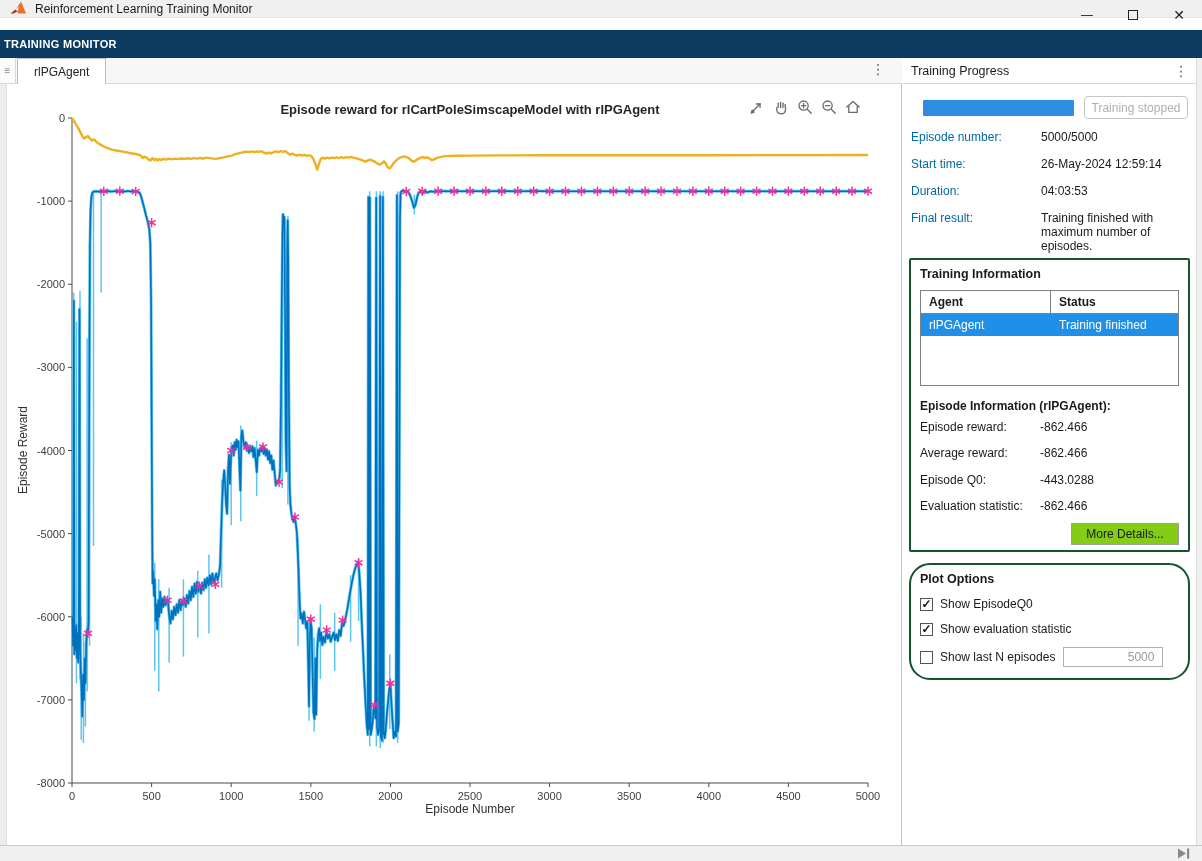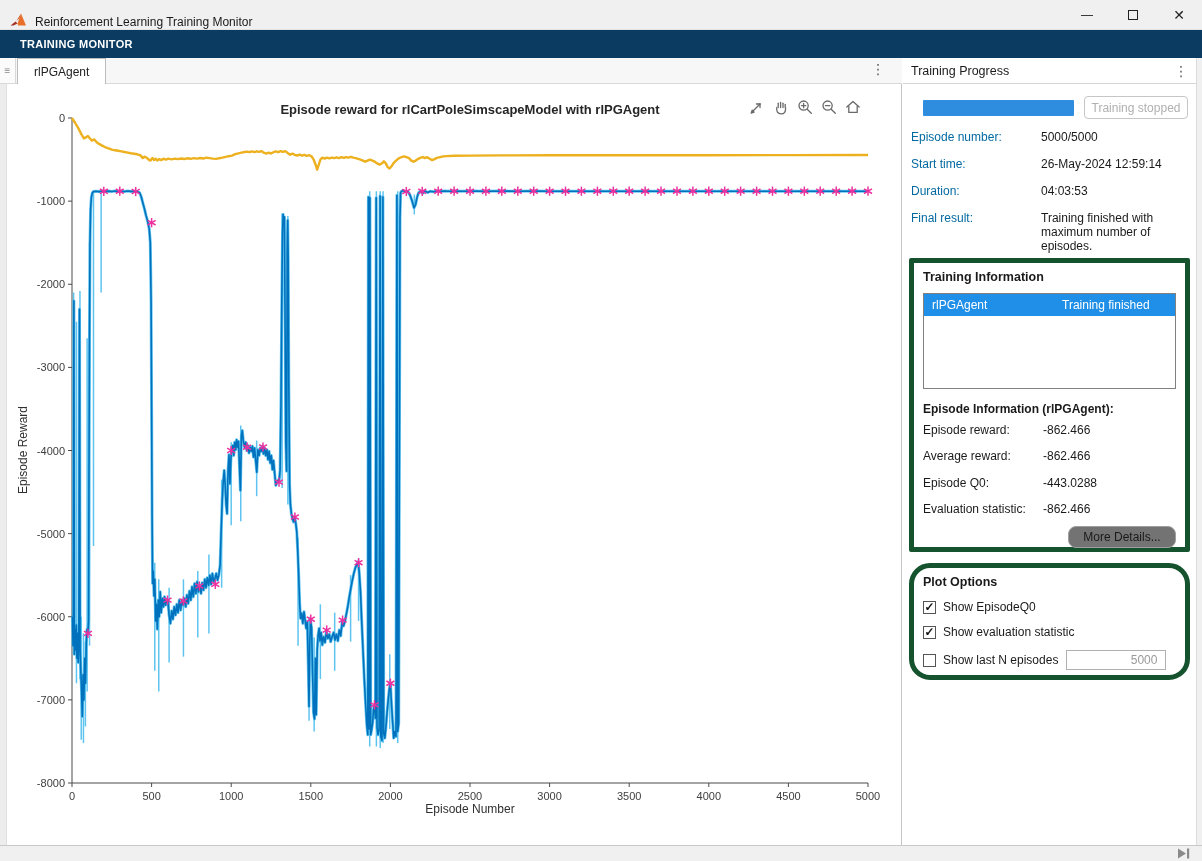--- a/index.html
+++ b/index.html
@@ -1,30 +1,30 @@
 <!DOCTYPE html>
 <html><head>
 <meta charset="utf-8">
 <style>
   * { box-sizing: border-box; margin: 0; padding: 0; }
   body { font-family: "Liberation Sans", sans-serif; background: #fff; }
   .app { position: relative; width: 1202px; height: 861px; overflow: hidden; background:#fff; color:#1a1a1a; font-size:12px; }
 
   
-  .titlebar { position:absolute; left:0; top:0; width:1202px; height:30px; background:#f0f0f0; display:flex; align-items:flex-end; border-bottom:1px solid #e2e2e2; }
+  .titlebar { position:absolute; left:0; top:0; width:1202px; height:18px; background:#f0f0f0; display:flex; align-items:center; border-bottom:1px solid #e2e2e2; }
   .titlebar .logo { margin-left:9px; width:18px; height:18px; display:flex; align-items:center; justify-content:center; }
   .titlebar .wtitle { margin-left:8px; font-size:12px; color:#1a1a1a; }
   .wcontrols { position:absolute; right:0; top:0; height:30px; display:flex; }
   .wbtn { width:46px; height:30px; display:flex; align-items:center; justify-content:center; color:#222; font-size:12px; cursor:default; }
   .wbtn .maxbox { width:10px; height:10px; border:1.4px solid #222; display:inline-block; }
   .wbtn.close { font-size:14px; }
 
   
   .ribbon { position:absolute; left:0; top:30px; width:1202px; height:28px; background:#0b3b60; display:flex; align-items:center; }
-  .ribbon .rtab { color:#fff; font-size:11px; font-weight:bold; letter-spacing:.3px; padding-left:20px; }
+  .ribbon .rtab { color:#fff; font-size:11px; font-weight:bold; letter-spacing:.3px; padding-left:4px; }
 
   
   .tabstrip { position:absolute; left:0; top:58px; width:902px; height:26px; background:#f7f7f7; border-bottom:1px solid #d9d9d9; }
   .grip { position:absolute; left:0; top:0; width:16px; height:26px; border-right:1px solid #d9d9d9; border-bottom:1px solid #d9d9d9; color:#8a8a8a; font-size:10px; display:flex; align-items:center; justify-content:center; background:#fbfbfb; }
   .doctab { position:absolute; left:17px; top:0; height:26px; padding:0 16px; background:#fff; border:1px solid #bcbcbc; border-bottom:none; display:flex; align-items:center; font-size:12px; color:#222; }
   .tab-ellipsis { position:absolute; right:16px; top:3px; color:#5a5a5a; font-size:14px; width:16px; text-align:center; }
 
   .figure { position:absolute; left:0; top:84px; width:902px; height:761px; background:#ffffff; border-right:1px solid #c4c4c4; }
   .left-gutter { position:absolute; left:0; top:0; width:7px; height:761px; background:#ededed; border-right:1px solid #e0e0e0; }
   .chart-svg { position:absolute; left:7px; top:0; }
@@ -38,35 +38,35 @@
   .rhead .menu-ellipsis { position:absolute; right:8px; color:#5a5a5a; font-size:14px; }
 
   .progress-row { display:flex; align-items:center; margin:12px 8px 4px 20px; }
   .pbar { width:160px; height:16px; background:#2e8ddf; border-radius:1px; }
   .stop-btn { margin-left:10px; width:110px; height:23px; border:1px solid #c6c6c6; border-radius:4px; color:#b0b0b0; background:#fff; font-size:12px; display:flex; align-items:center; justify-content:center; }
 
   .inforow { display:flex; margin:0 8px; padding:7px 0 6px 0; }
   .inforow .lab { width:130px; color:#0369a1; }
   .inforow .val { flex:1; color:#1a1a1a; }
 
-  .section { position:absolute; left:6px; width:281px; background:#fff; border:5px solid #14532d; border-radius:2px; padding:7px 9px; }
+  .section { position:absolute; left:6px; width:281px; background:#fff; border:2px solid #14532d; border-radius:2px; padding:7px 9px; }
   .sec-title { font-weight:bold; font-size:12.5px; color:#1a1a1a; }
 
   .agents-table { margin-top:9px; border:1px solid #808080; height:96px; background:#fff; }
   .tr { display:flex; }
   .th { font-weight:bold; padding:4px 8px; border-bottom:1px solid #808080; }
   .td { padding:4px 8px; }
   .col-agent { width:130px; border-right:1px solid #808080; }
   .col-status { flex:1; }
   .row-selected { background:#1f8fe8; color:#fff; }
 
   .epi-title { font-weight:bold; margin-top:13px; }
   .epirow { display:flex; padding:6.5px 0 6px 0; }
   .epirow .lab { width:120px; }
-  .more-btn { margin-top:4px; margin-left:auto; width:108px; height:22px; border:1px solid #9e9e9e; border-radius:8px; background:#737373; color:#1a1a1a; font-size:12px; display:flex; align-items:center; justify-content:center; }
+  .more-btn { margin-top:4px; margin-left:auto; width:108px; height:22px; border:1px solid #9e9e9e; border-radius:0; background:#84cc16; color:#1a1a1a; font-size:12px; display:flex; align-items:center; justify-content:center; }
 
   .cbrow { display:flex; align-items:center; margin-top:11px; }
   .cbox { width:13px; height:13px; border:1px solid #555; background:#fff; margin-right:7px; position:relative; font-size:12px; line-height:11px; text-align:center; color:#111; font-weight:bold; }
   .lastn-input { margin-left:8px; width:100px; height:20px; border:1px solid #b0b0b0; color:#9a9a9a; text-align:right; padding:0 8px; font-size:12px; display:flex; align-items:center; justify-content:flex-end; }
 
   .edge-strip { position:absolute; right:0; top:58px; width:6px; height:787px; background:#f0f0f0; border-left:1px solid #dcdcdc; }
   .statusbar { position:absolute; left:0; bottom:0; width:1202px; height:16px; background:#f0f0f0; border-top:1px solid #c9c9c9; }
   .skip-btn { position:absolute; right:10px; top:1px; width:16px; height:13px; }
 </style>
 </head>
@@ -409,20 +409,24 @@
       <span class="val">04:03:53</span>
     </div>
     <div class="inforow">
       <span class="lab">Final result:</span>
       <span class="val" style="width:150px;">Training finished with maximum number of episodes.</span>
     </div>
 
     <div class="section" style="top:200px; height:294px;">
       <div class="sec-title">Training Information</div>
       <div class="agents-table">
+        <div class="tr">
+          <div class="th col-agent">Agent</div>
+          <div class="th col-status">Status</div>
+        </div>
         <div class="tr row-selected">
           <div class="td col-agent" style="border-right-color:#1f8fe8;">rlPGAgent</div>
           <div class="td col-status">Training finished</div>
         </div>
       </div>
       <div class="epi-title">Episode Information (rlPGAgent):</div>
       <div class="epirow">
         <span class="lab">Episode reward:</span>
         <span class="val">-862.466</span>
       </div>

